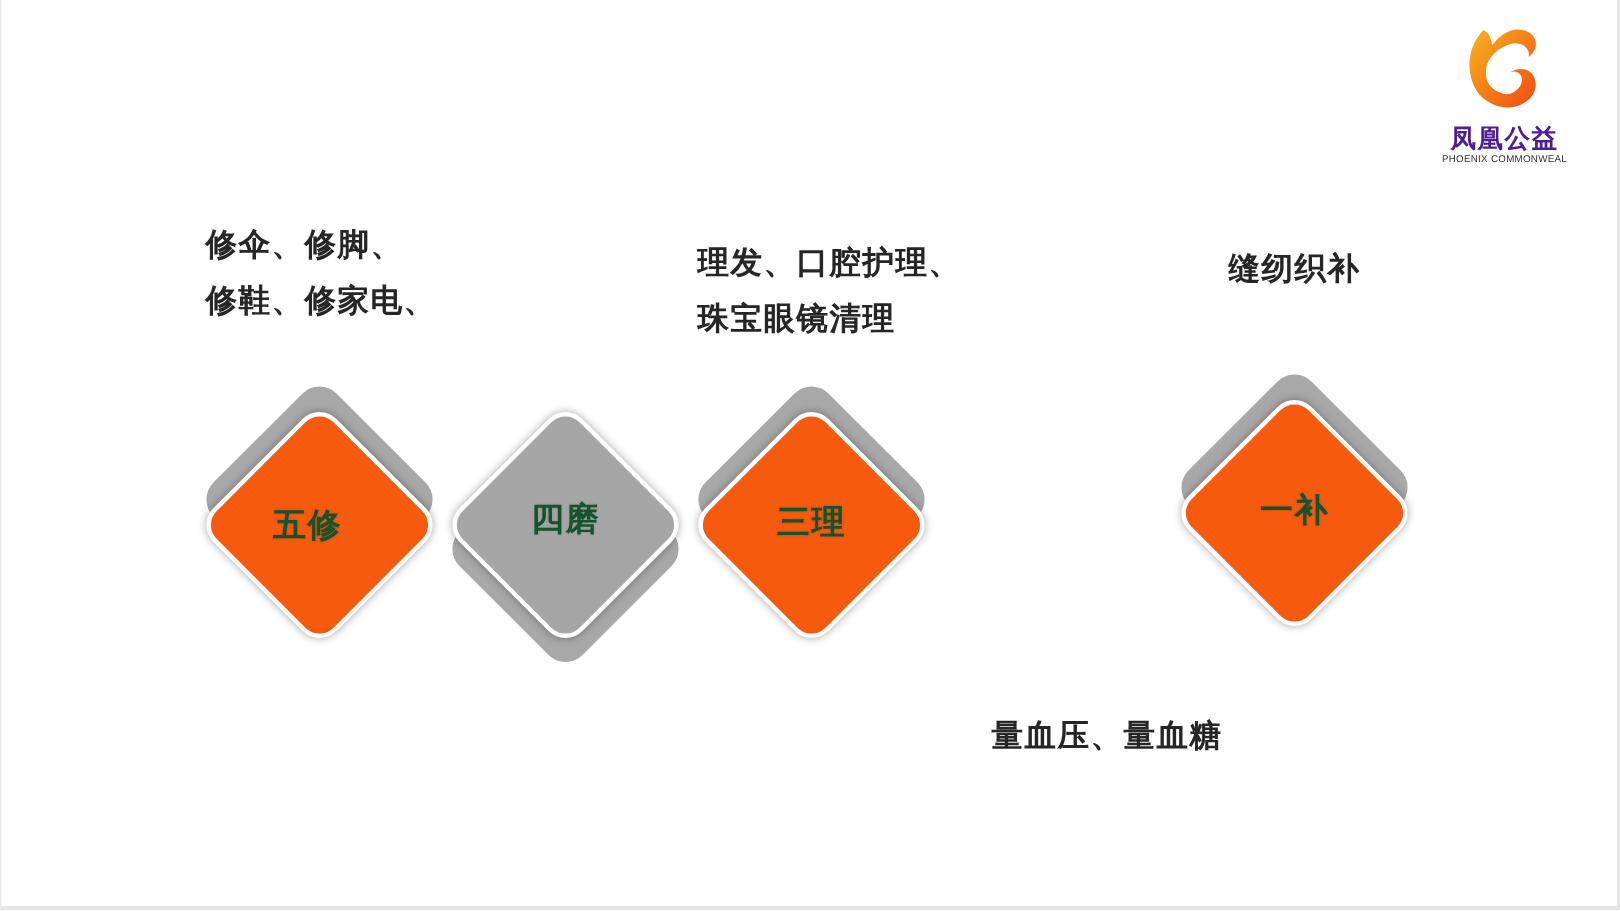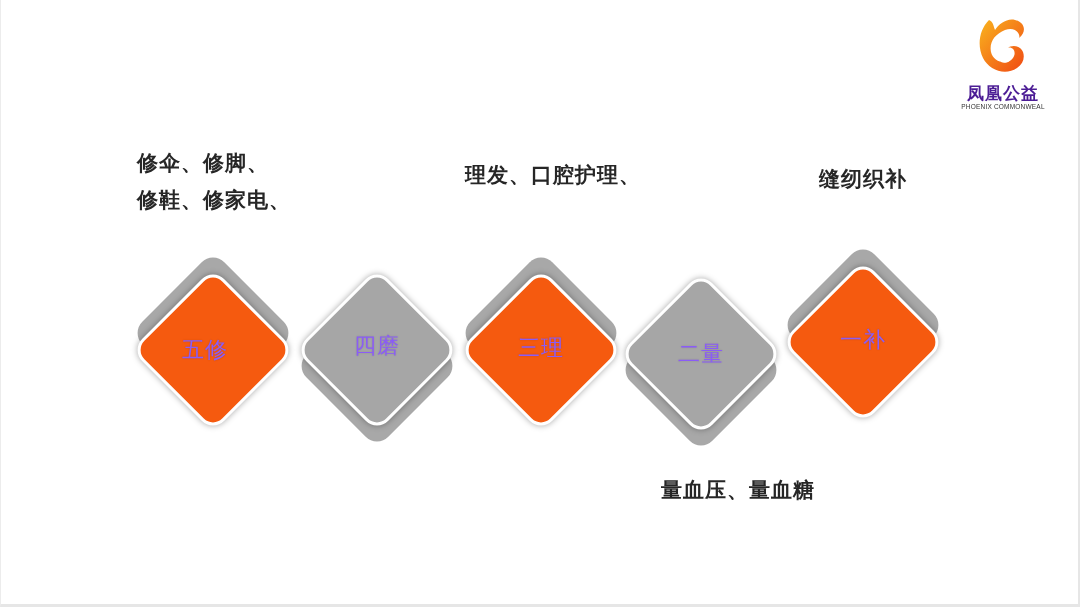--- a/index.html
+++ b/index.html
@@ -37,21 +37,21 @@
     .shadow { background: #a8a8a8; }
     .diamond {
       border: 3px solid #ffffff;
       box-shadow: 0 0 6px rgba(0,0,0,0.35);
     }
     .diamond.orange { background: #f55a0f; }
     .diamond.gray { background: #a6a6a6; }
     .step-label {
       position: absolute; left: 0; top: 0; width: 164px; height: 164px;
       display: flex; align-items: center; justify-content: center;
-      color: #8b5cf6; font-weight: normal; font-size: 22px; letter-spacing: 1px;
+      color: #14532d; font-weight: bold; font-size: 22px; letter-spacing: 1px;
       text-shadow: 0 0 2px rgba(0,0,0,0.15);
     }
     .desc {
       position: absolute; color: #262626; font-weight: bold;
       font-size: 21px; line-height: 37px; letter-spacing: 1px;
     }
   </style>
 </head>
 <body>
 
@@ -83,32 +83,28 @@
   </div>
 
   <div class="step" style="left:294px; top:268px;">
     <div class="shadow" style="top:40px;"></div>
     <div class="diamond gray"></div>
     <div class="step-label" style="top:-4px;">四磨</div>
   </div>
 
   <div class="desc" style="left:452px; top:157px;margin-left:12px;">
     <div>理发、口腔护理、</div>
+    <div>珠宝眼镜清理</div>
   </div>
   <div class="step" style="left:458px; top:268px;">
     <div class="shadow" style="top:7px;"></div>
     <div class="diamond orange"></div>
     <div class="step-label" style="top:-2px;">三理</div>
   </div>
 
-  <div class="step" style="left:618px; top:272px;">
-    <div class="shadow" style="top:40px;"></div>
-    <div class="diamond gray"></div>
-    <div class="step-label">二量</div>
-  </div>
   <div class="desc" style="left:628px; top:472px;margin-left:32px;">
     <div>量血压、量血糖</div>
   </div>
 
   <div class="desc" style="left:818px; top:161px;">
     <div>缝纫织补</div>
   </div>
   <div class="step" style="left:780px; top:260px;">
     <div class="shadow" style="top:7px;"></div>
     <div class="diamond orange"></div>

